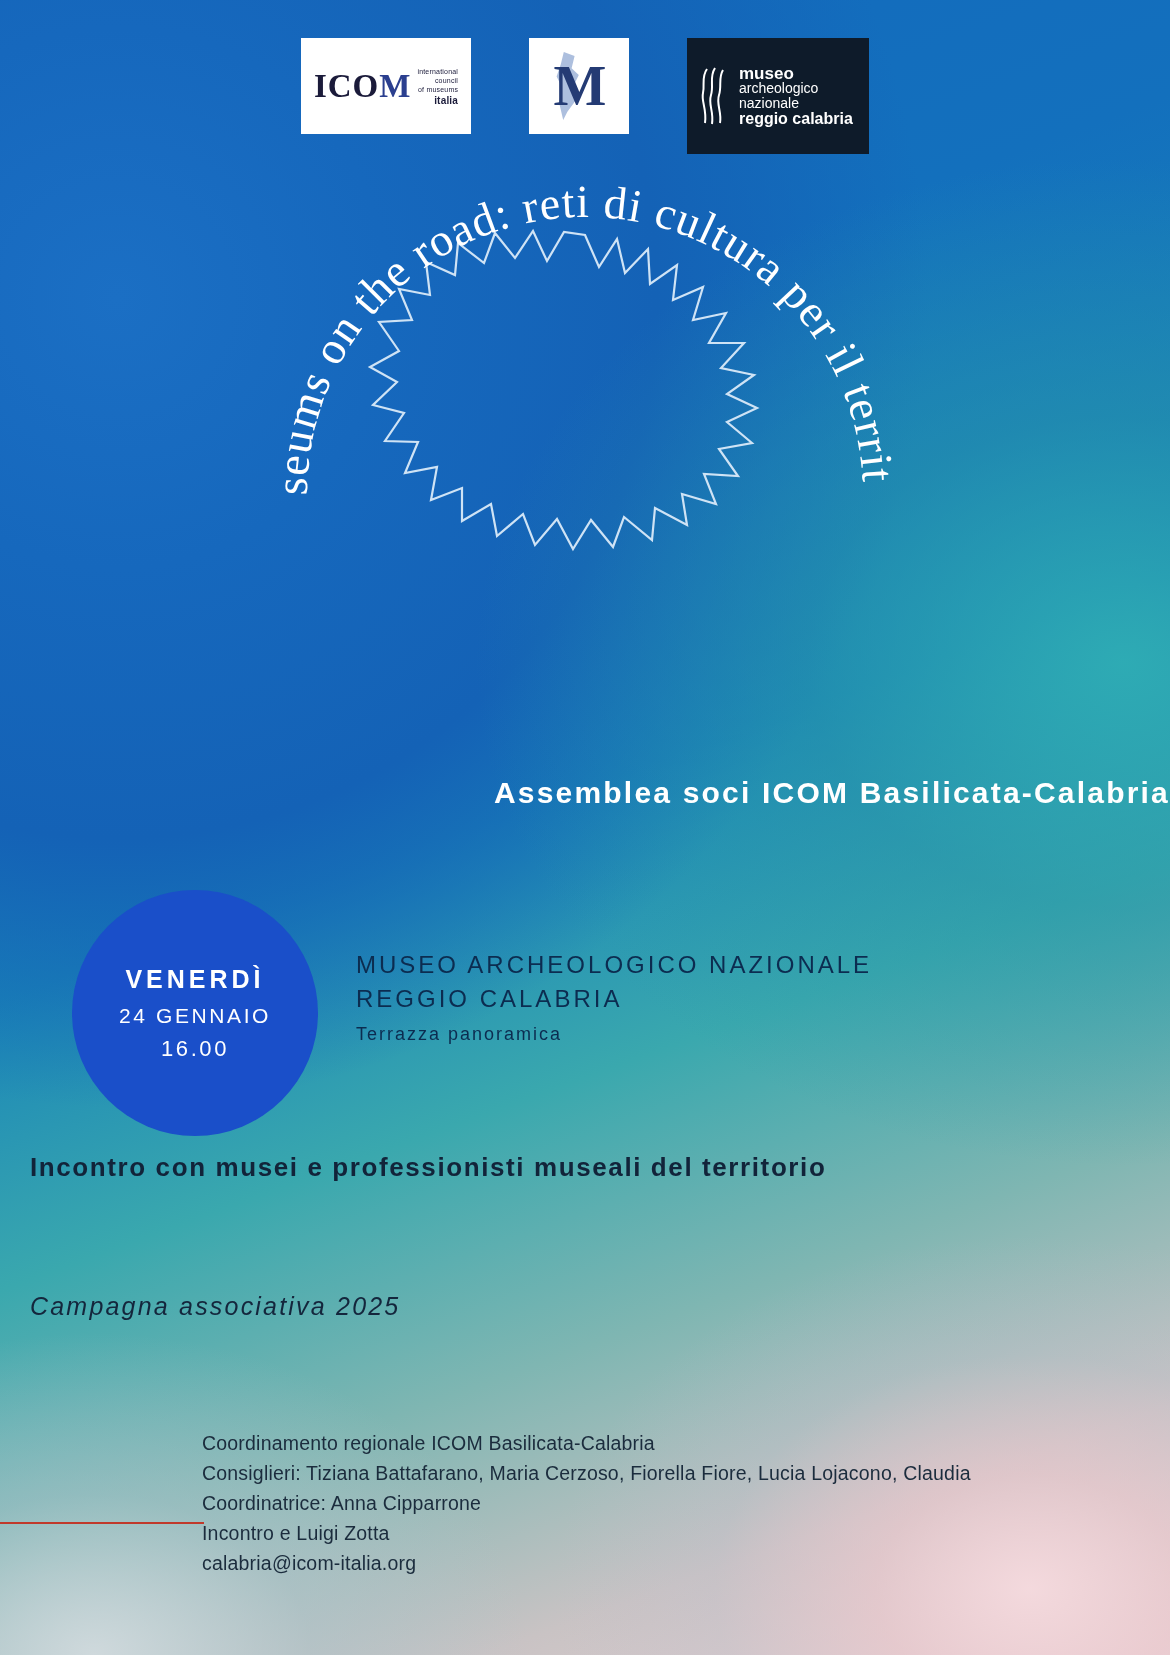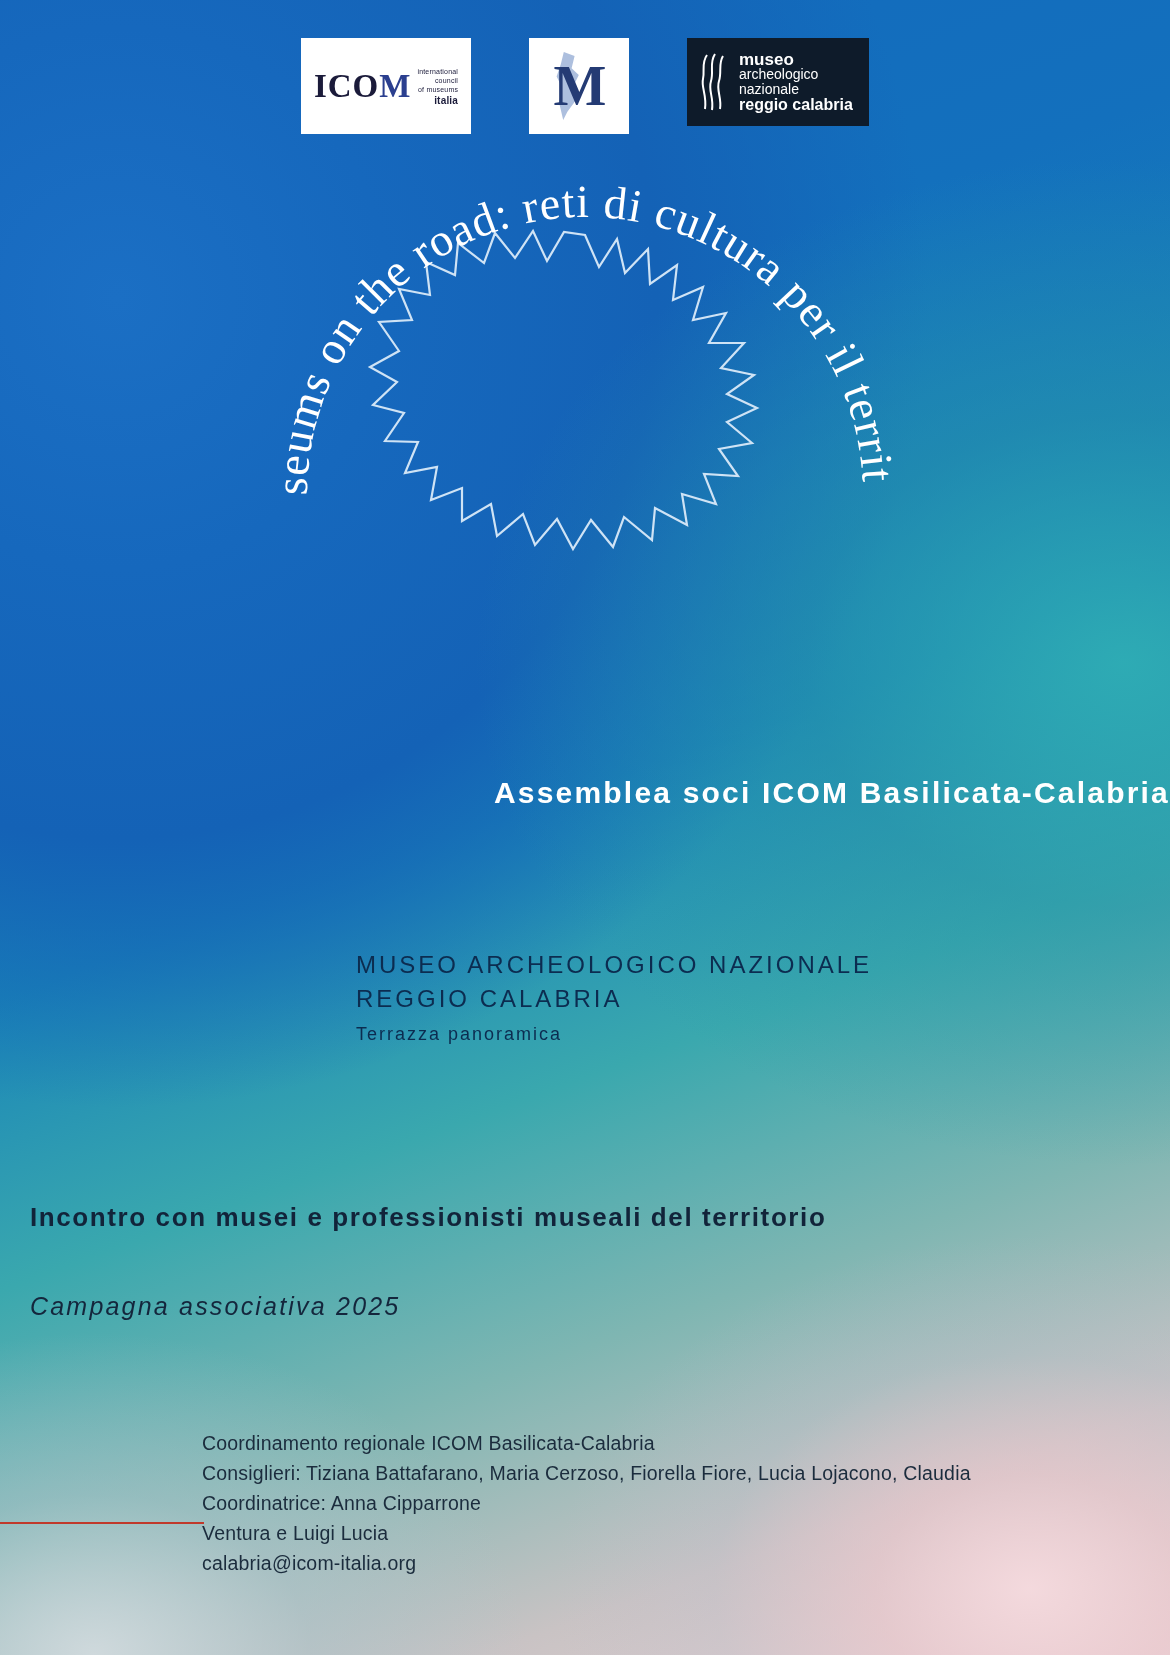--- a/index.html
+++ b/index.html
@@ -96,21 +96,21 @@
     font-family: "Liberation Serif", serif;
     font-size: 56px;
     font-weight: bold;
     color: #243b74;
     letter-spacing: -2px;
     z-index: 2;
   }
 
   .logo-museo {
     width: 182px;
-    height: 88px;
+    height: 116px;
     background: #0e1b2a;
     display: flex;
     align-items: center;
     gap: 8px;
     padding: 0 10px;
     box-sizing: border-box;
   }
   .logo-museo .glyph {
     width: 34px;
     height: 62px;
@@ -208,21 +208,21 @@
   .venue .v3 {
     font-size: 18px;
     letter-spacing: 2px;
     margin-top: 8px;
     color: #0c2c50;
   }
 
   
   .headline {
     position: absolute;
-    top: 1202px;
+    top: 1152px;
     left: 30px;
     font-size: 26px;
     font-weight: bold;
     letter-spacing: 1.6px;
     color: #12243a;
   }
   .subline {
     position: absolute;
     top: 1292px;
     left: 30px;
@@ -302,32 +302,37 @@
         <textPath href="#arcpath" startOffset="50%" text-anchor="middle">
           <tspan>Museums on the road: reti di cultura per il territorio</tspan>
         </textPath>
       </text>
     </svg>
   </div>
 
   <div class="assembly">Assemblea soci ICOM Basilicata-Calabria</div>
 
   <div class="date-block">
+    <div class="date-circle">
+      <div class="d1">VENERDÌ</div>
+      <div class="d2">24 GENNAIO</div>
+      <div class="d3">16.00</div>
+    </div>
     <div class="venue">
       <div class="v1">MUSEO ARCHEOLOGICO NAZIONALE</div>
       <div class="v2">REGGIO CALABRIA</div>
       <div class="v3">Terrazza panoramica</div>
     </div>
   </div>
 
   <div class="headline">Incontro con musei e professionisti museali del territorio</div>
   <div class="subline">Campagna associativa 2025</div>
 
   <div class="red-rule"></div>
   <div class="footer">
     <div>Coordinamento regionale ICOM Basilicata-Calabria</div>
     <div>Consiglieri: Tiziana Battafarano, Maria Cerzoso, Fiorella Fiore, Lucia Lojacono, Claudia</div>
     <div>Coordinatrice: Anna Cipparrone</div>
-    <div>Ventura e Luigi Lucia</div>
+    <div>Incontro e Luigi Zotta</div>
     <div>calabria@icom-italia.org</div>
   </div>
 
 </div>
 
 </body></html>

